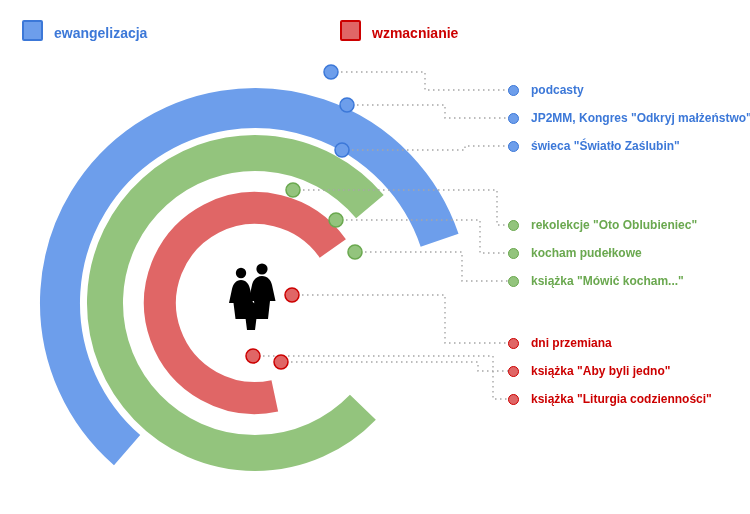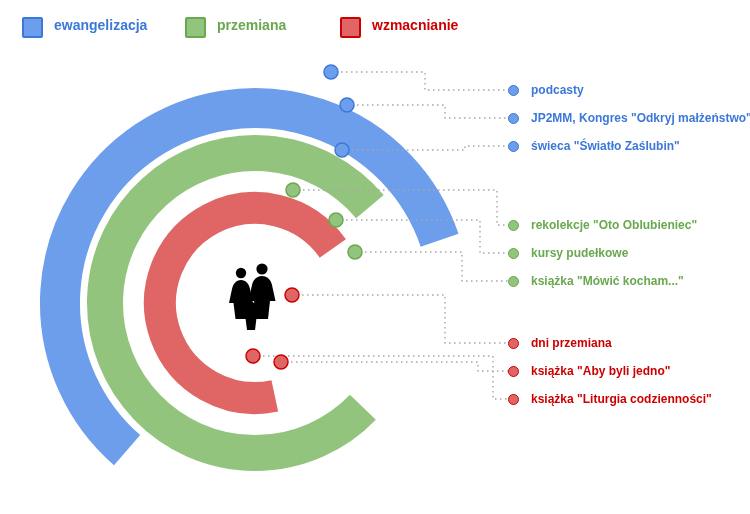--- a/index.html
+++ b/index.html
@@ -14,21 +14,21 @@
   .arc.green{stroke:var(--green-fill,#93c47d);stroke-width:36px;}
   .arc.red{stroke:var(--red-fill,#e06666);stroke-width:32px;}
   
   .connector{fill:none;stroke:var(--connector,#a6a6a6);stroke-width:1.4;stroke-dasharray:1.5 3.5;}
   
   .dot{stroke-width:1.5;}
   .dot.blue{fill:var(--blue-fill,#6d9eeb);stroke:var(--blue-stroke,#3c78d8);}
   .dot.green{fill:var(--green-fill,#93c47d);stroke:var(--green-stroke,#6aa84f);}
   .dot.red{fill:var(--red-fill,#e06666);stroke:var(--red-stroke,#cc0000);}
   
-  .legend-item{position:absolute;top:17px;display:flex;align-items:flex-start;gap:11px;height:24px;}
+  .legend-item{position:absolute;top:17px;display:flex;align-items:flex-end;gap:11px;height:24px;}
   .legend-swatch{width:21px;height:21px;border-radius:2px;border:2px solid;box-sizing:border-box;flex:0 0 auto;}
   .legend-label{font-weight:bold;font-size:14px;white-space:nowrap;}
   .blue  .legend-swatch{background:var(--blue-fill,#6d9eeb);border-color:var(--blue-stroke,#3c78d8);}
   .green .legend-swatch{background:var(--green-fill,#93c47d);border-color:var(--green-stroke,#6aa84f);}
   .red   .legend-swatch{background:var(--red-fill,#e06666);border-color:var(--red-stroke,#cc0000);}
   .blue  .legend-label,.blue  .cat-text{color:var(--blue-text,#3c78d8);}
   .green .legend-label,.green .cat-text{color:var(--green-text,#6aa84f);}
   .red   .legend-label,.red   .cat-text{color:var(--red-text,#cc0000);}
   
   .cat-label{position:absolute;display:flex;align-items:center;gap:12px;height:18px;}
@@ -76,24 +76,20 @@
       <path d="M262 276c-5.5 0-9 4-10 9l-3.5 16h5.5l2 18h12l2-18h5.5l-3.5-16c-1-5-4.5-9-10-9z"></path>
       <circle cx="251" cy="297" r="3.8"></circle>
       <path d="M251 302c-3.5 0-6 2.5-6.5 6l-2 10h3l1.5 12h8l1.5-12h3l-2-10c-.5-3.5-3-6-6.5-6z"></path>
     </g>
   </svg>
 
   <div class="legend-item blue" style="left:22px">
     <span class="legend-swatch"></span>
     <span class="legend-label">ewangelizacja</span>
   </div>
-  <div class="legend-item green" style="left:185px">
-    <span class="legend-swatch"></span>
-    <span class="legend-label">przemiana</span>
-  </div>
   <div class="legend-item red" style="left:340px">
     <span class="legend-swatch"></span>
     <span class="legend-label">wzmacnianie</span>
   </div>
 
   <div class="cat-label blue" style="left:508px;top:81px">
     <span class="cat-dot"></span>
     <span class="cat-text">podcasty</span>
   </div>
   <div class="cat-label blue" style="left:508px;top:109px">
@@ -104,21 +100,21 @@
     <span class="cat-dot"></span>
     <span class="cat-text">świeca "Światło Zaślubin"</span>
   </div>
 
   <div class="cat-label green" style="left:508px;top:216px">
     <span class="cat-dot"></span>
     <span class="cat-text">rekolekcje "Oto Oblubieniec"</span>
   </div>
   <div class="cat-label green" style="left:508px;top:244px">
     <span class="cat-dot"></span>
-    <span class="cat-text">kursy pudełkowe</span>
+    <span class="cat-text">kocham pudełkowe</span>
   </div>
   <div class="cat-label green" style="left:508px;top:272px">
     <span class="cat-dot"></span>
     <span class="cat-text">książka "Mówić kocham..."</span>
   </div>
 
   <div class="cat-label red" style="left:508px;top:334px">
     <span class="cat-dot"></span>
     <span class="cat-text">dni przemiana</span>
   </div>

